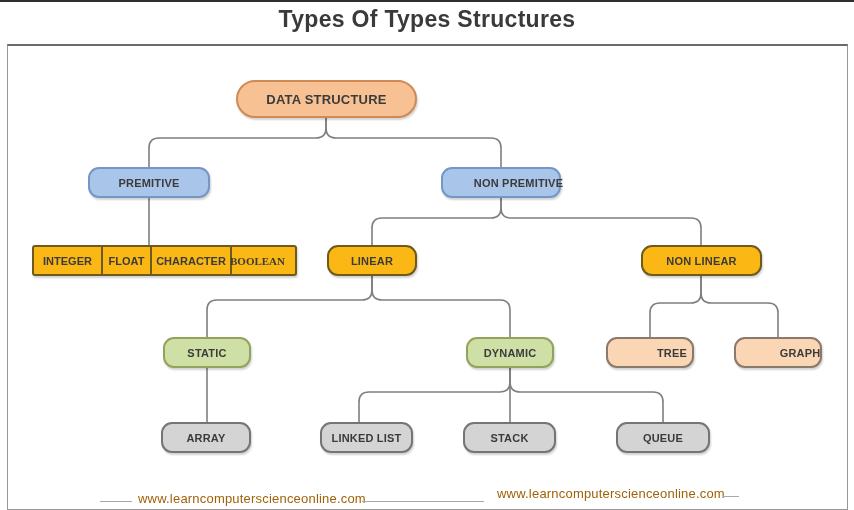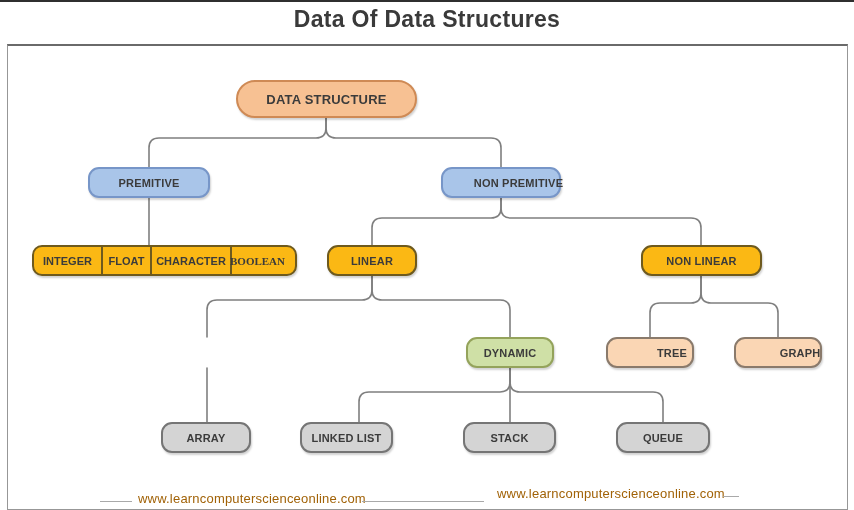--- a/index.html
+++ b/index.html
@@ -27,49 +27,49 @@
   .blue  {background:#a9c5e9;border:2px solid #7796c8;}
   .gold  {background:#fbb814;border:2px solid #6e5a1e;}
   .green {background:#cfe0a6;border:2px solid #94a35b;}
   .tan   {background:#fad6b4;border:2px solid #8a7a6b;padding-left:44px;}
   .gray  {background:#d4d4d4;border:2px solid #757575;}
   #n-data-structure{left:236px;top:80px;width:181px;height:38px;border-radius:19px;font-size:13px;}
   #n-premitive{left:88px;top:167px;width:122px;height:31px;}
   #n-non-premitive{left:441px;top:167px;width:120px;height:31px;padding-left:35px;}
   #seg-row{
     position:absolute;left:32px;top:245px;width:265px;height:31px;display:flex;
-    background:#fbb814;border:2px solid #6e5a1e;border-radius:10px;
+    background:#fbb814;border:2px solid #6e5a1e;border-radius:3px;
     box-sizing:border-box;box-shadow:1px 2px 2px rgba(0,0,0,.18);overflow:hidden;
   }
   .seg{
     display:flex;align-items:center;justify-content:center;
     font-weight:bold;font-size:11px;color:#3b3b3b;box-sizing:border-box;white-space:nowrap;
   }
   .seg + .seg{border-left:2px solid #6e5a1e;}
   #seg-integer{width:67px;} #seg-float{width:49px;} #seg-character{width:80px;} #seg-boolean{width:53px;font-family:Liberation Serif, serif;}
   #n-linear{left:327px;top:245px;width:90px;height:31px;}
   #n-non-linear{left:641px;top:245px;width:121px;height:31px;}
   #n-static{left:163px;top:337px;width:88px;height:31px;}
   #n-dynamic{left:466px;top:337px;width:88px;height:31px;}
   #n-tree{left:606px;top:337px;width:88px;height:31px;}
   #n-graph{left:734px;top:337px;width:88px;height:31px;}
   #n-array{left:161px;top:422px;width:90px;height:31px;}
-  #n-linked-list{left:300px;top:422px;width:93px;height:31px;}
+  #n-linked-list{left:320px;top:422px;width:93px;height:31px;}
   #n-stack{left:463px;top:422px;width:93px;height:31px;}
   #n-queue{left:616px;top:422px;width:94px;height:31px;}
   .wm{position:absolute;font-size:13px;color:#a16207;letter-spacing:.2px;}
   .wm-line{position:absolute;height:1px;background:#a9a9a9;}
 </style>
 </head>
 <body>
 
 <div id="stage">
 
   <div class="top-line"></div>
-  <div class="page-title">Data Of Data Structures</div>
+  <div class="page-title">Types Of Types Structures</div>
   <div class="frame"></div>
 
   <svg class="edges" viewBox="0 0 854 510">
     <g fill="none" stroke="#7f7f7f" stroke-width="1.6" stroke-linecap="round">
       <path d="M 326 118 V 128 Q 326 138 316 138 H 159 Q 149 138 149 148 V 167"></path>
       <path d="M 326 118 V 128 Q 326 138 336 138 H 491 Q 501 138 501 148 V 167"></path>
       <path d="M 149 198 V 245"></path>
       <path d="M 501 198 V 208 Q 501 218 491 218 H 382 Q 372 218 372 228 V 245"></path>
       <path d="M 501 198 V 208 Q 501 218 511 218 H 691 Q 701 218 701 228 V 245"></path>
       <path d="M 372 276 V 290 Q 372 300 362 300 H 217 Q 207 300 207 310 V 337"></path>
@@ -111,20 +111,23 @@
   </div>
 
   <div id="n-linear" class="node gold">
     <span>LINEAR</span>
   </div>
 
   <div id="n-non-linear" class="node gold">
     <span>NON LINEAR</span>
   </div>
 
+  <div id="n-static" class="node green">
+    <span>STATIC</span>
+  </div>
 
   <div id="n-dynamic" class="node green">
     <span>DYNAMIC</span>
   </div>
 
   <div id="n-tree" class="node tan">
     <span>TREE</span>
   </div>
 
   <div id="n-graph" class="node tan">

